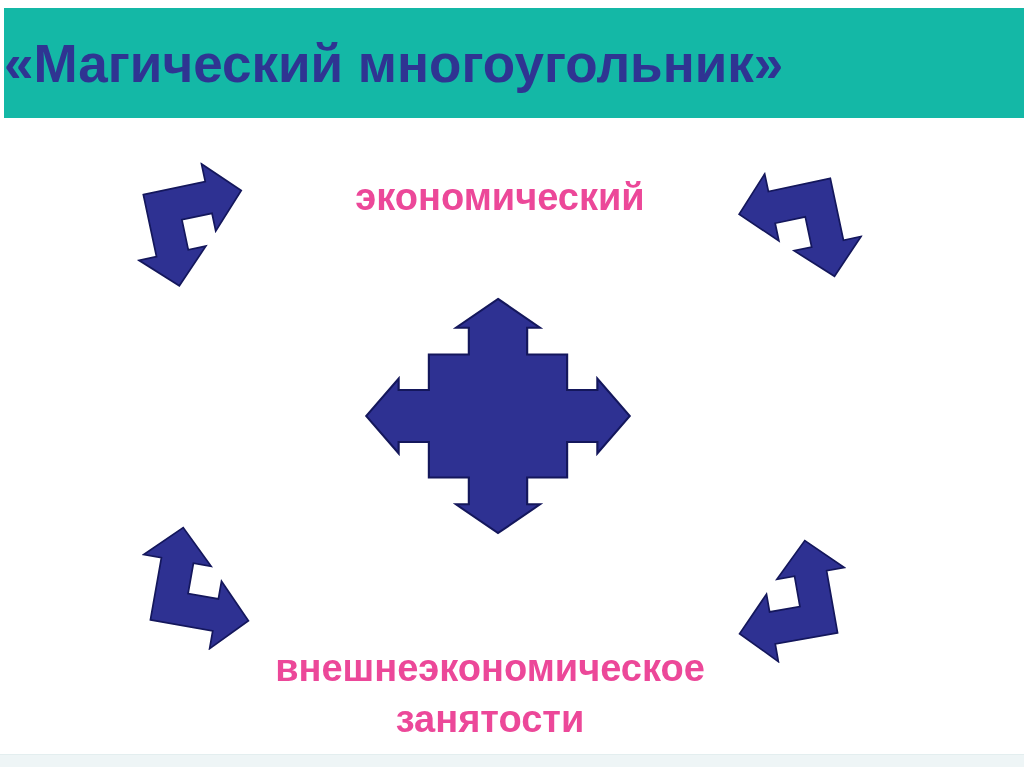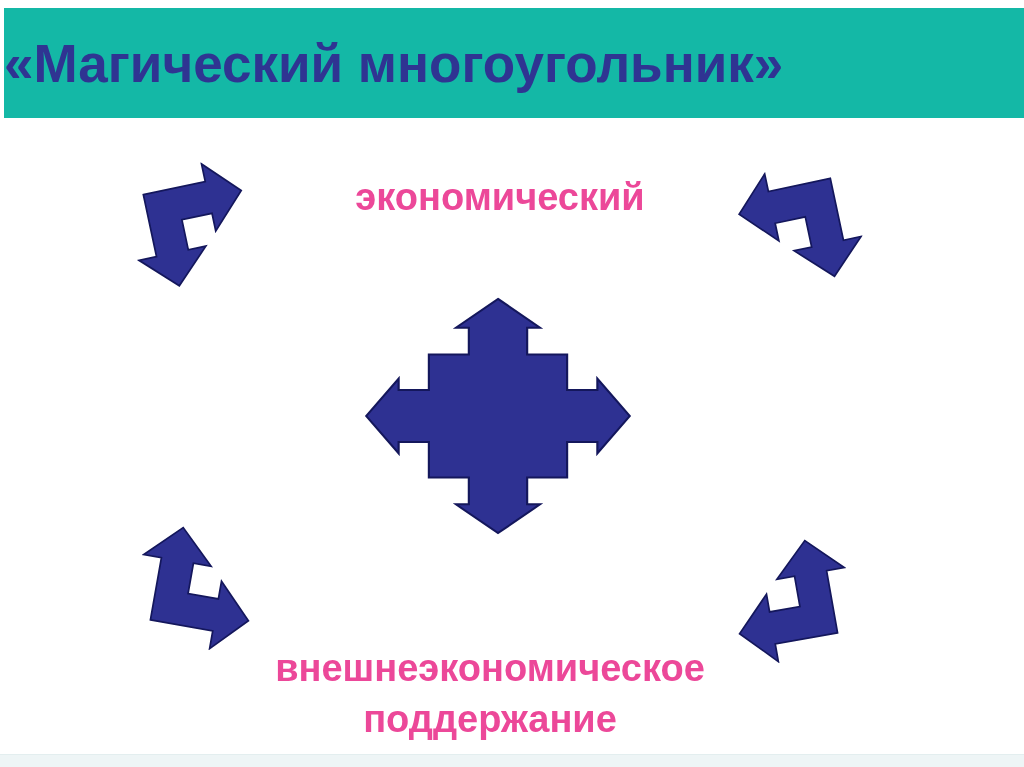--- a/index.html
+++ b/index.html
@@ -77,18 +77,18 @@
   <div class="label label-top">
     <div>экономический</div>
   </div>
 
   <div class="label label-left">
   </div>
 
 
   <div class="label label-bottom">
     <div>внешнеэкономическое</div>
-    <div>поддержание</div>
+    <div>занятости</div>
   </div>
 
   <div class="footer-strip"></div>
 
 </div>
 
 </body></html>

